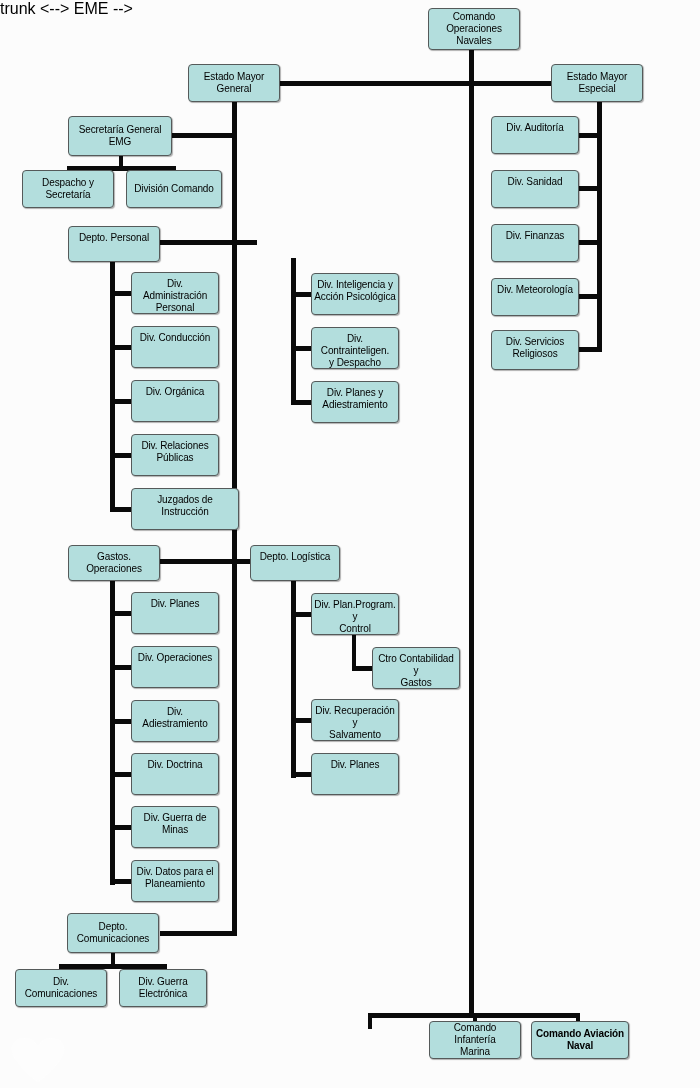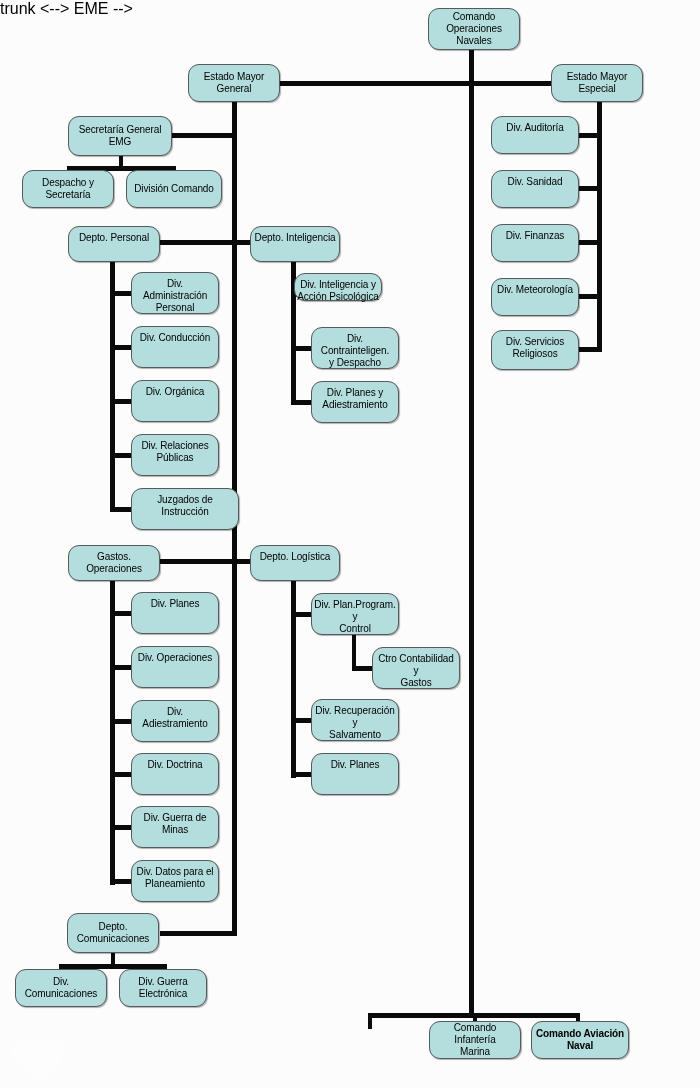--- a/index.html
+++ b/index.html
@@ -18,21 +18,21 @@
   .ln{
     position:absolute;
     background:#0a0a0a;
   }
   
   .box{
     position:absolute;
     box-sizing:border-box;
     background:#b3dedd;
     border:1px solid #555a5a;
-    border-radius:11px;
+    border-radius:4px;
     box-shadow:1px 1px 1px rgba(0,0,0,.30);
     display:flex;
     align-items:center;
     justify-content:center;
     text-align:center;
     color:#000;
     font-size:10px;
     line-height:12px;
     letter-spacing:-0.1px;
     padding:0 2px;
@@ -176,24 +176,21 @@
     <span>Div. Orgánica</span>
   </div>
   <div class="box top-label" style="left:131px;top:434px;width:88px;height:42px;">
     <span>Div. Relaciones<br>Públicas</span>
   </div>
   <div class="box top-label" style="left:131px;top:488px;width:108px;height:42px;">
     <span>Juzgados de<br>Instrucción</span>
   </div>
 
   
-  <div class="box top-label" style="left:250px;top:226px;width:90px;height:36px;">
-    <span>Depto. Inteligencia</span>
-  </div>
-  <div class="box top-label" style="left:294px;top:273px;width:88px;height:28px;">
+  <div class="box top-label" style="left:311px;top:273px;width:88px;height:42px;">
     <span>Div. Inteligencia y<br>Acción Psicológica</span>
   </div>
   <div class="box top-label" style="left:311px;top:327px;width:88px;height:42px;">
     <span>Div. Contrainteligen.<br>y Despacho</span>
   </div>
   <div class="box top-label" style="left:311px;top:381px;width:88px;height:42px;">
     <span>Div. Planes y<br>Adiestramiento</span>
   </div>
 
   

